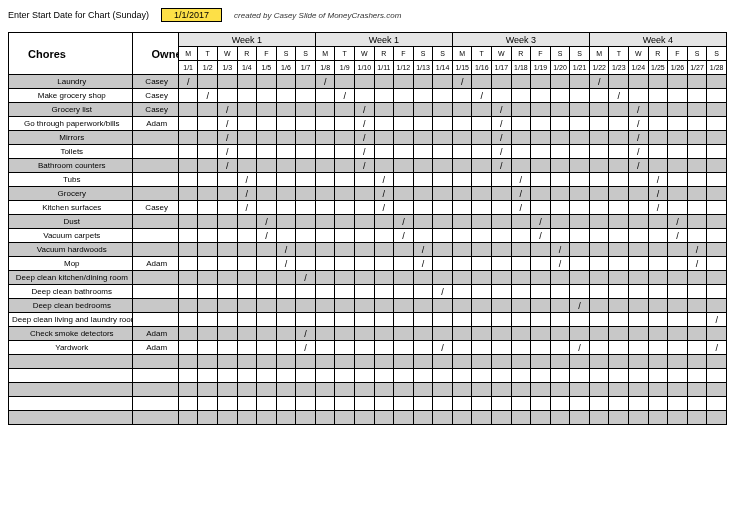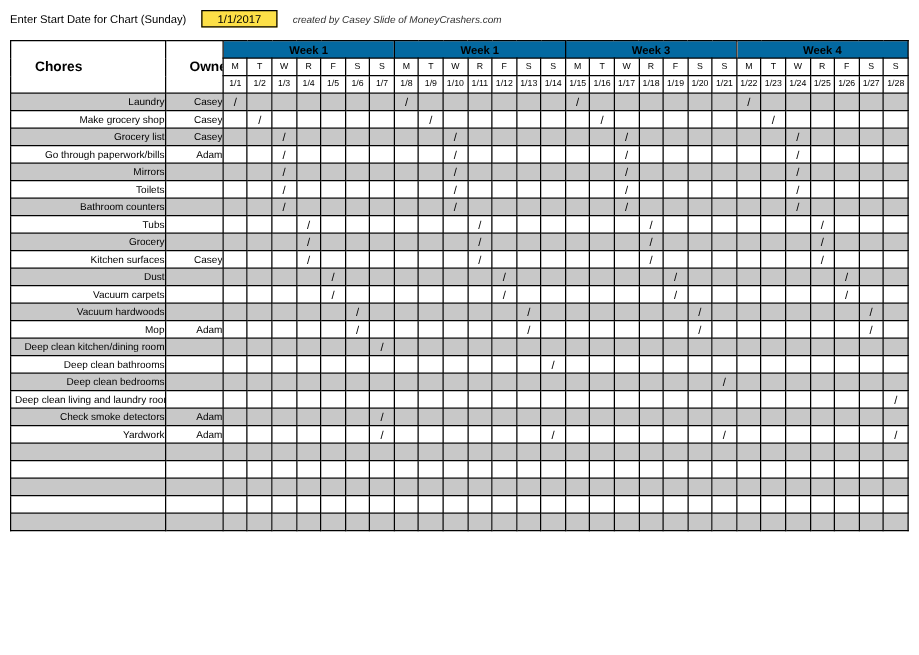--- a/index.html
+++ b/index.html
@@ -48,30 +48,30 @@
   th.chores-head, th.owner-head {
     font-size: 11px;
     font-weight: bold;
     text-align: left;
     padding-left: 19px;
     vertical-align: middle;
     background: #fff;
   }
   th.week-head {
     font-size: 9px;
-    font-weight: bold;
-    background: #0369a1;
+    font-weight: normal;
+    background: #e5e5e5;
   }
   th.dow, th.date {
     font-size: 7px;
     font-weight: normal;
     background: #fff;
   }
   td.chore-name, td.owner-name {
-    text-align: right;
+    text-align: center;
     padding-left: 3px;
     font-size: 8px;
   }
   tr.shaded td { background: #c8c8c8; }
   tr.blank td { background: #fff; }
   td.mark { font-size: 9px; }
 </style>
 </head>
 <body>
 

